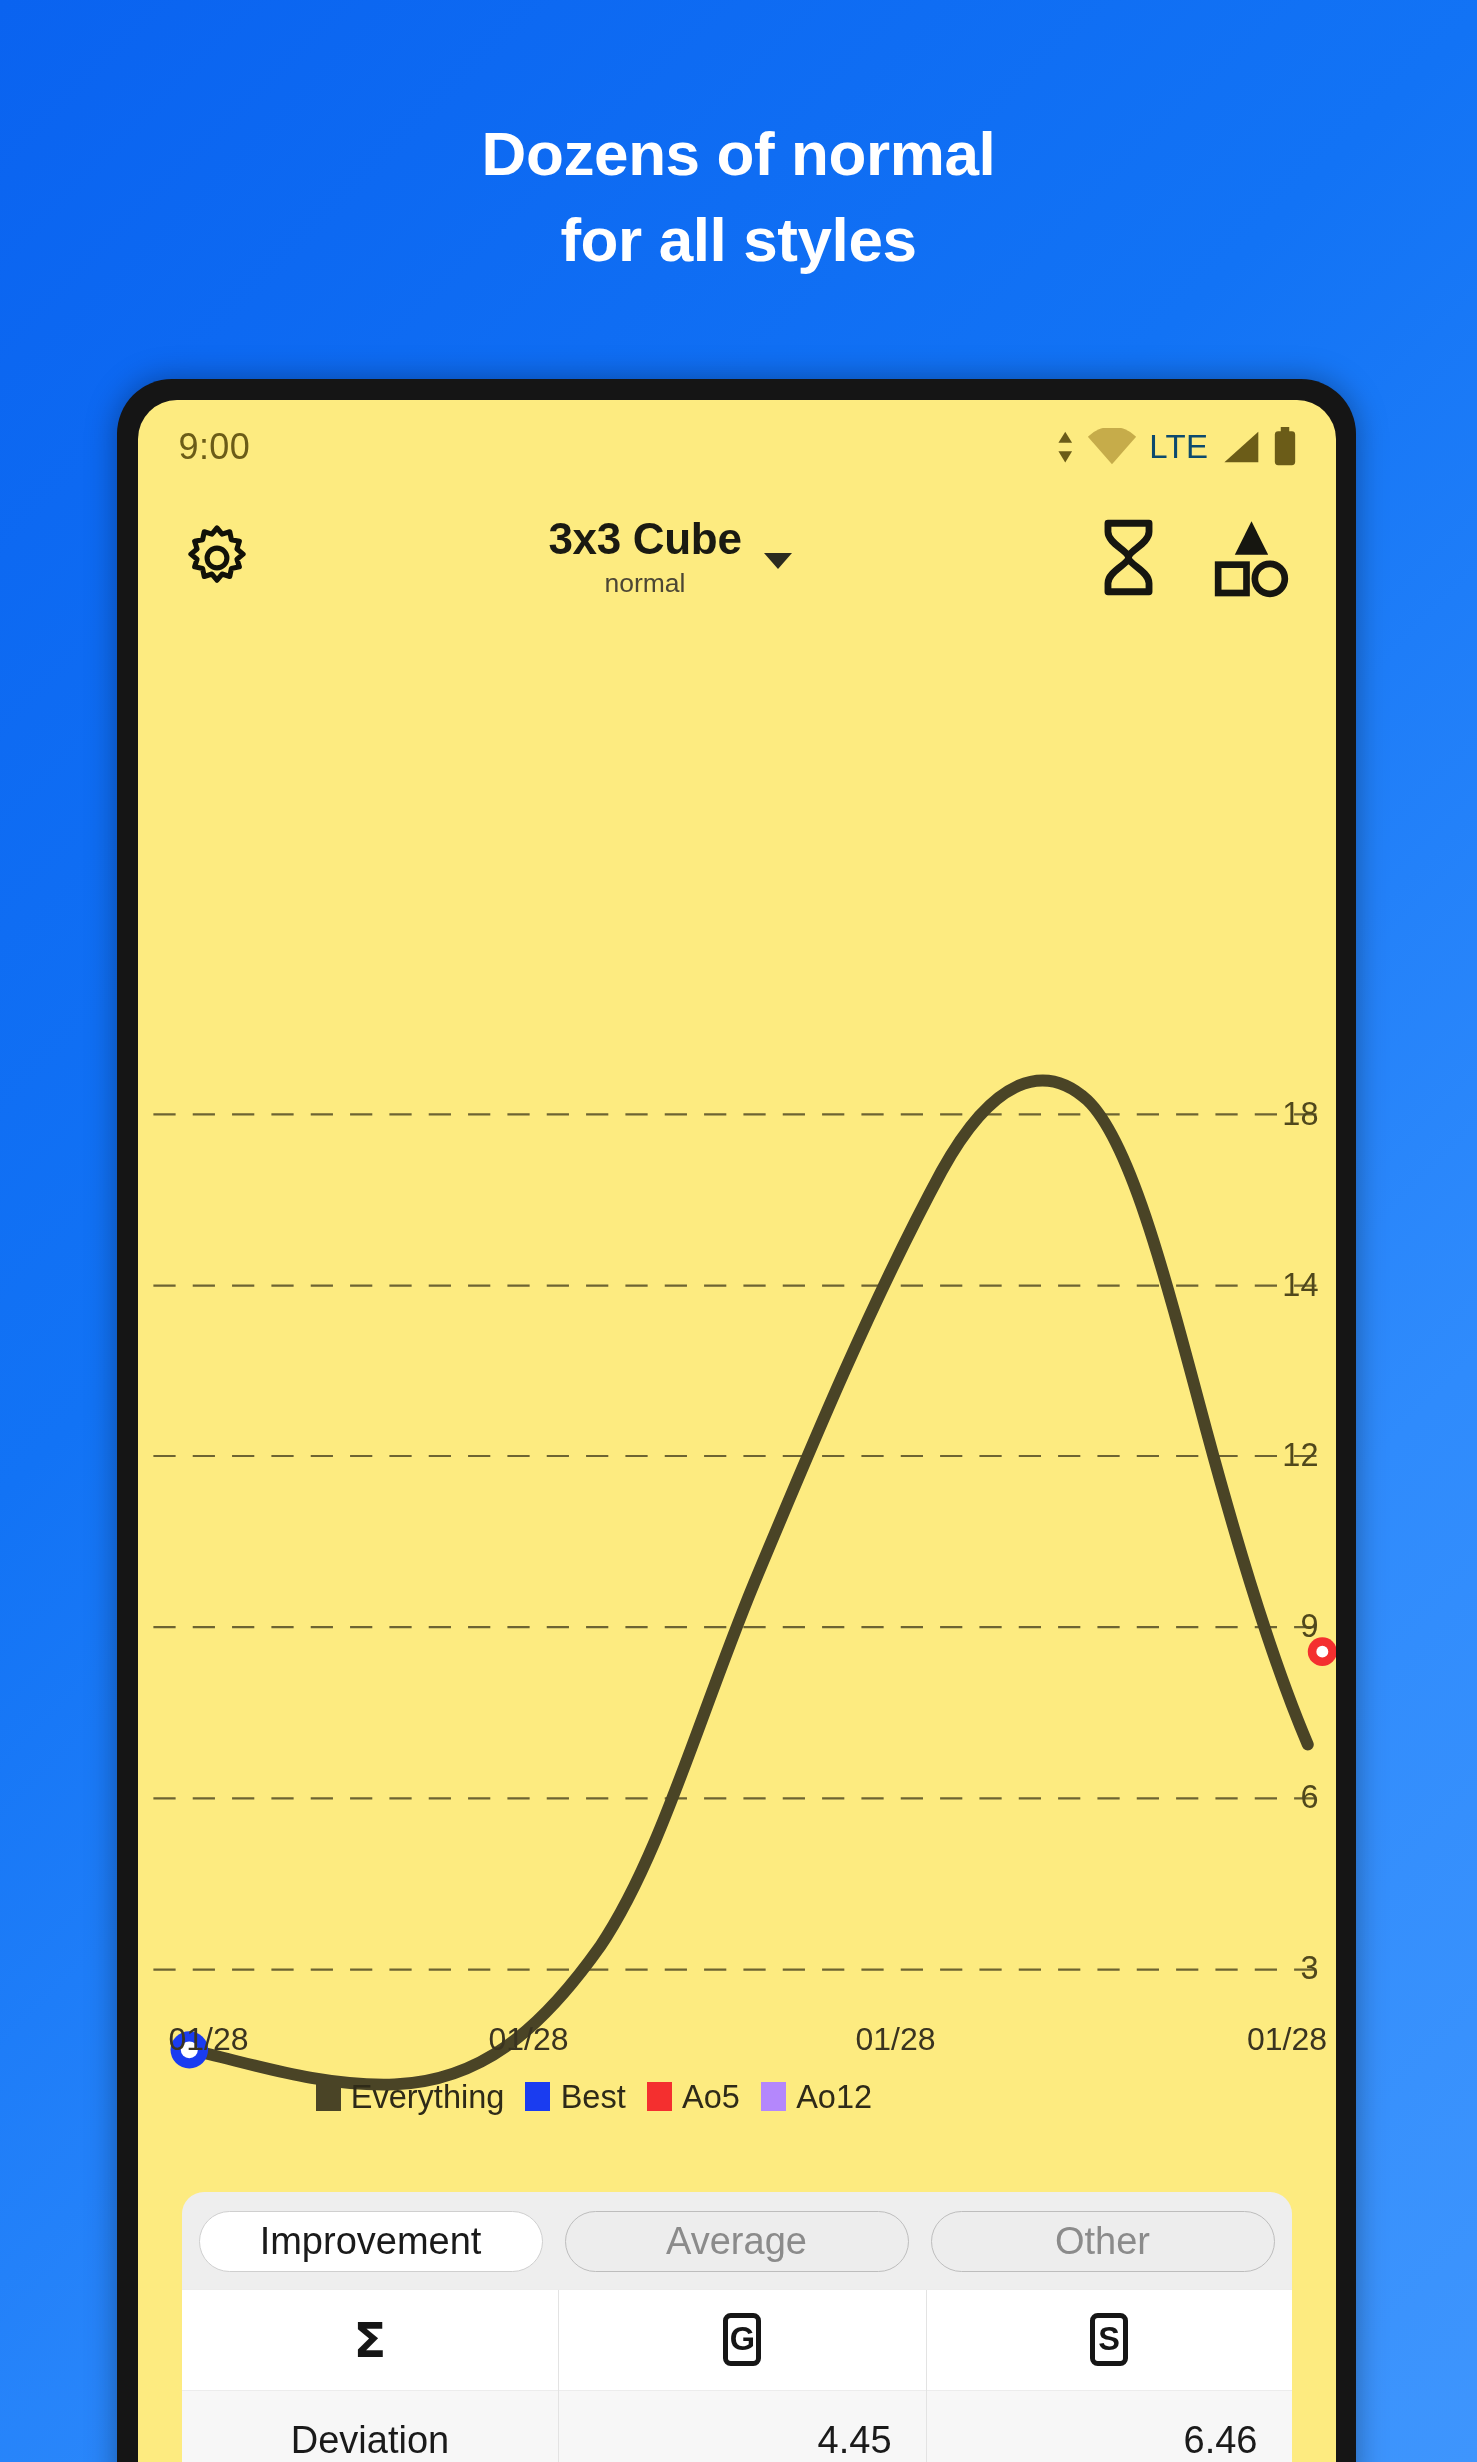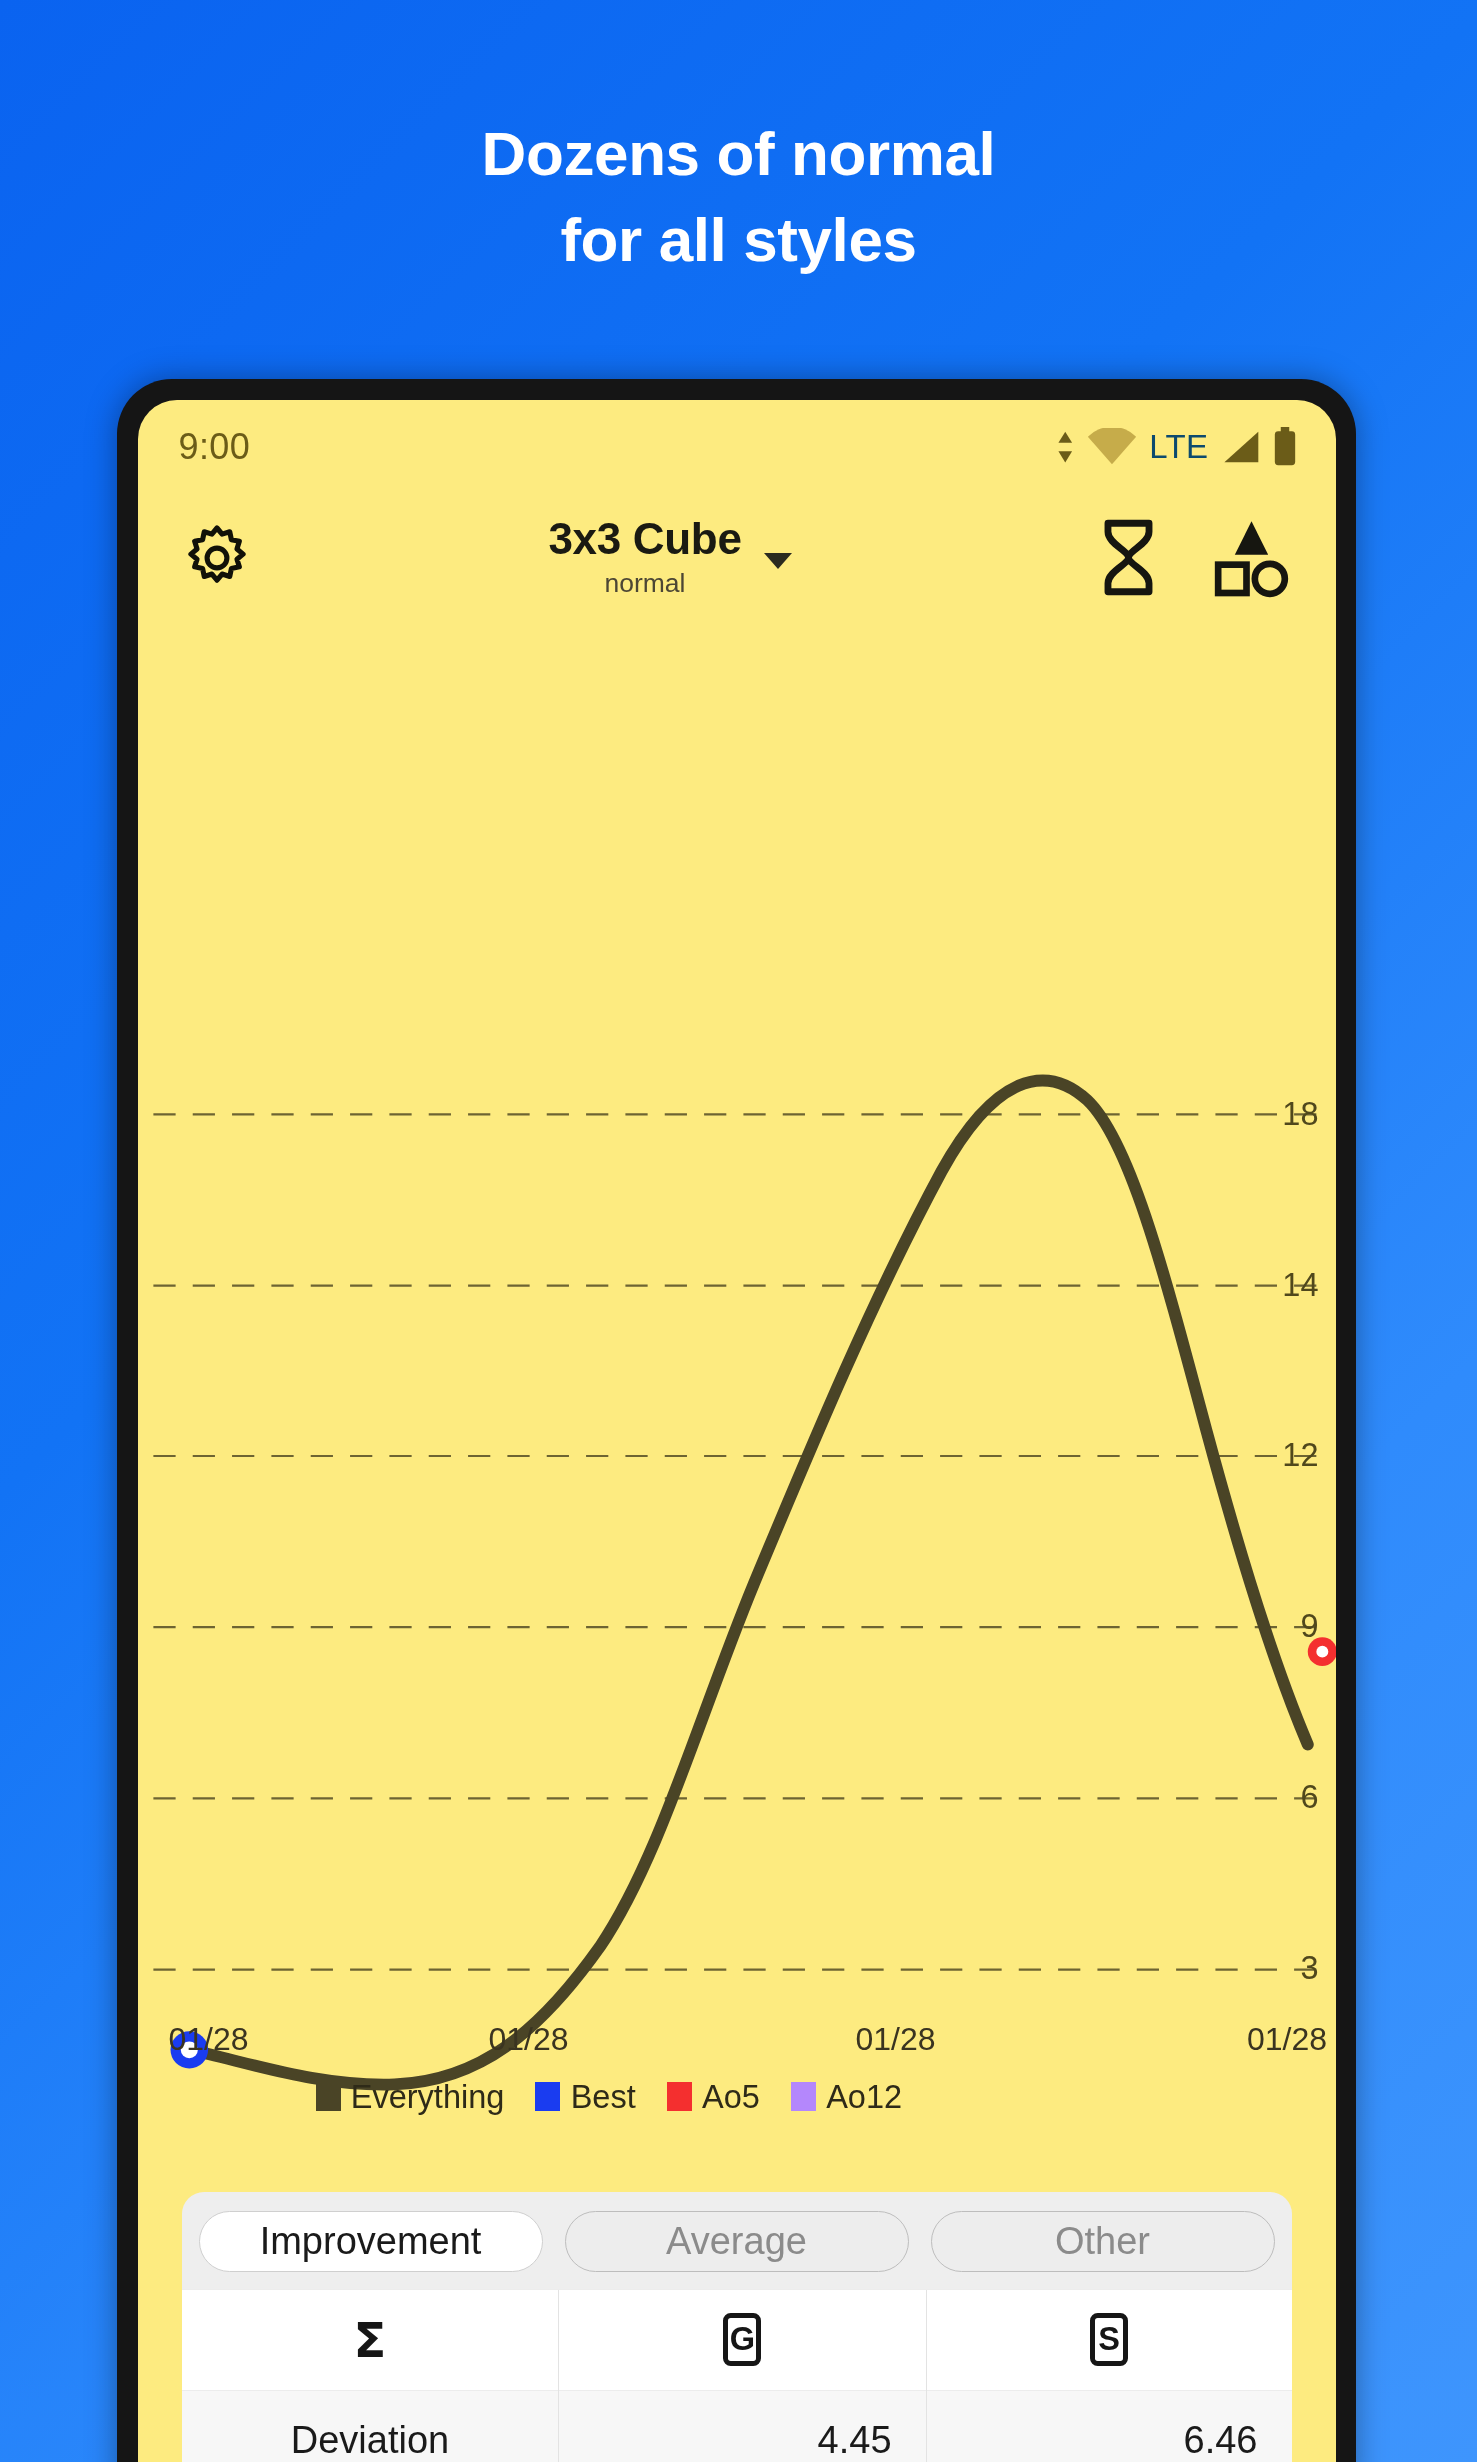--- a/index.html
+++ b/index.html
@@ -99,21 +99,21 @@
     position: absolute;
     bottom: 74px;
     font-size: 32px;
     color: #3a3420;
   }
 
   
   #legend {
     position: absolute;
     left: 178px; bottom: 19px;
-    display: flex; align-items: center; gap: 31px;
+    display: flex; align-items: center; gap: 21px;
     font-size: 32.5px; color: #2e2a18;
   }
   .legend-item { display: flex; align-items: center; gap: 10.3px; }
   .legend-swatch { width: 25px; height: 29px; display: block; }
   .legend-label { line-height: 1; }
 
   
   #bottom-panel {
     position: absolute;
     left: 44px; right: 44px; bottom: 0;

